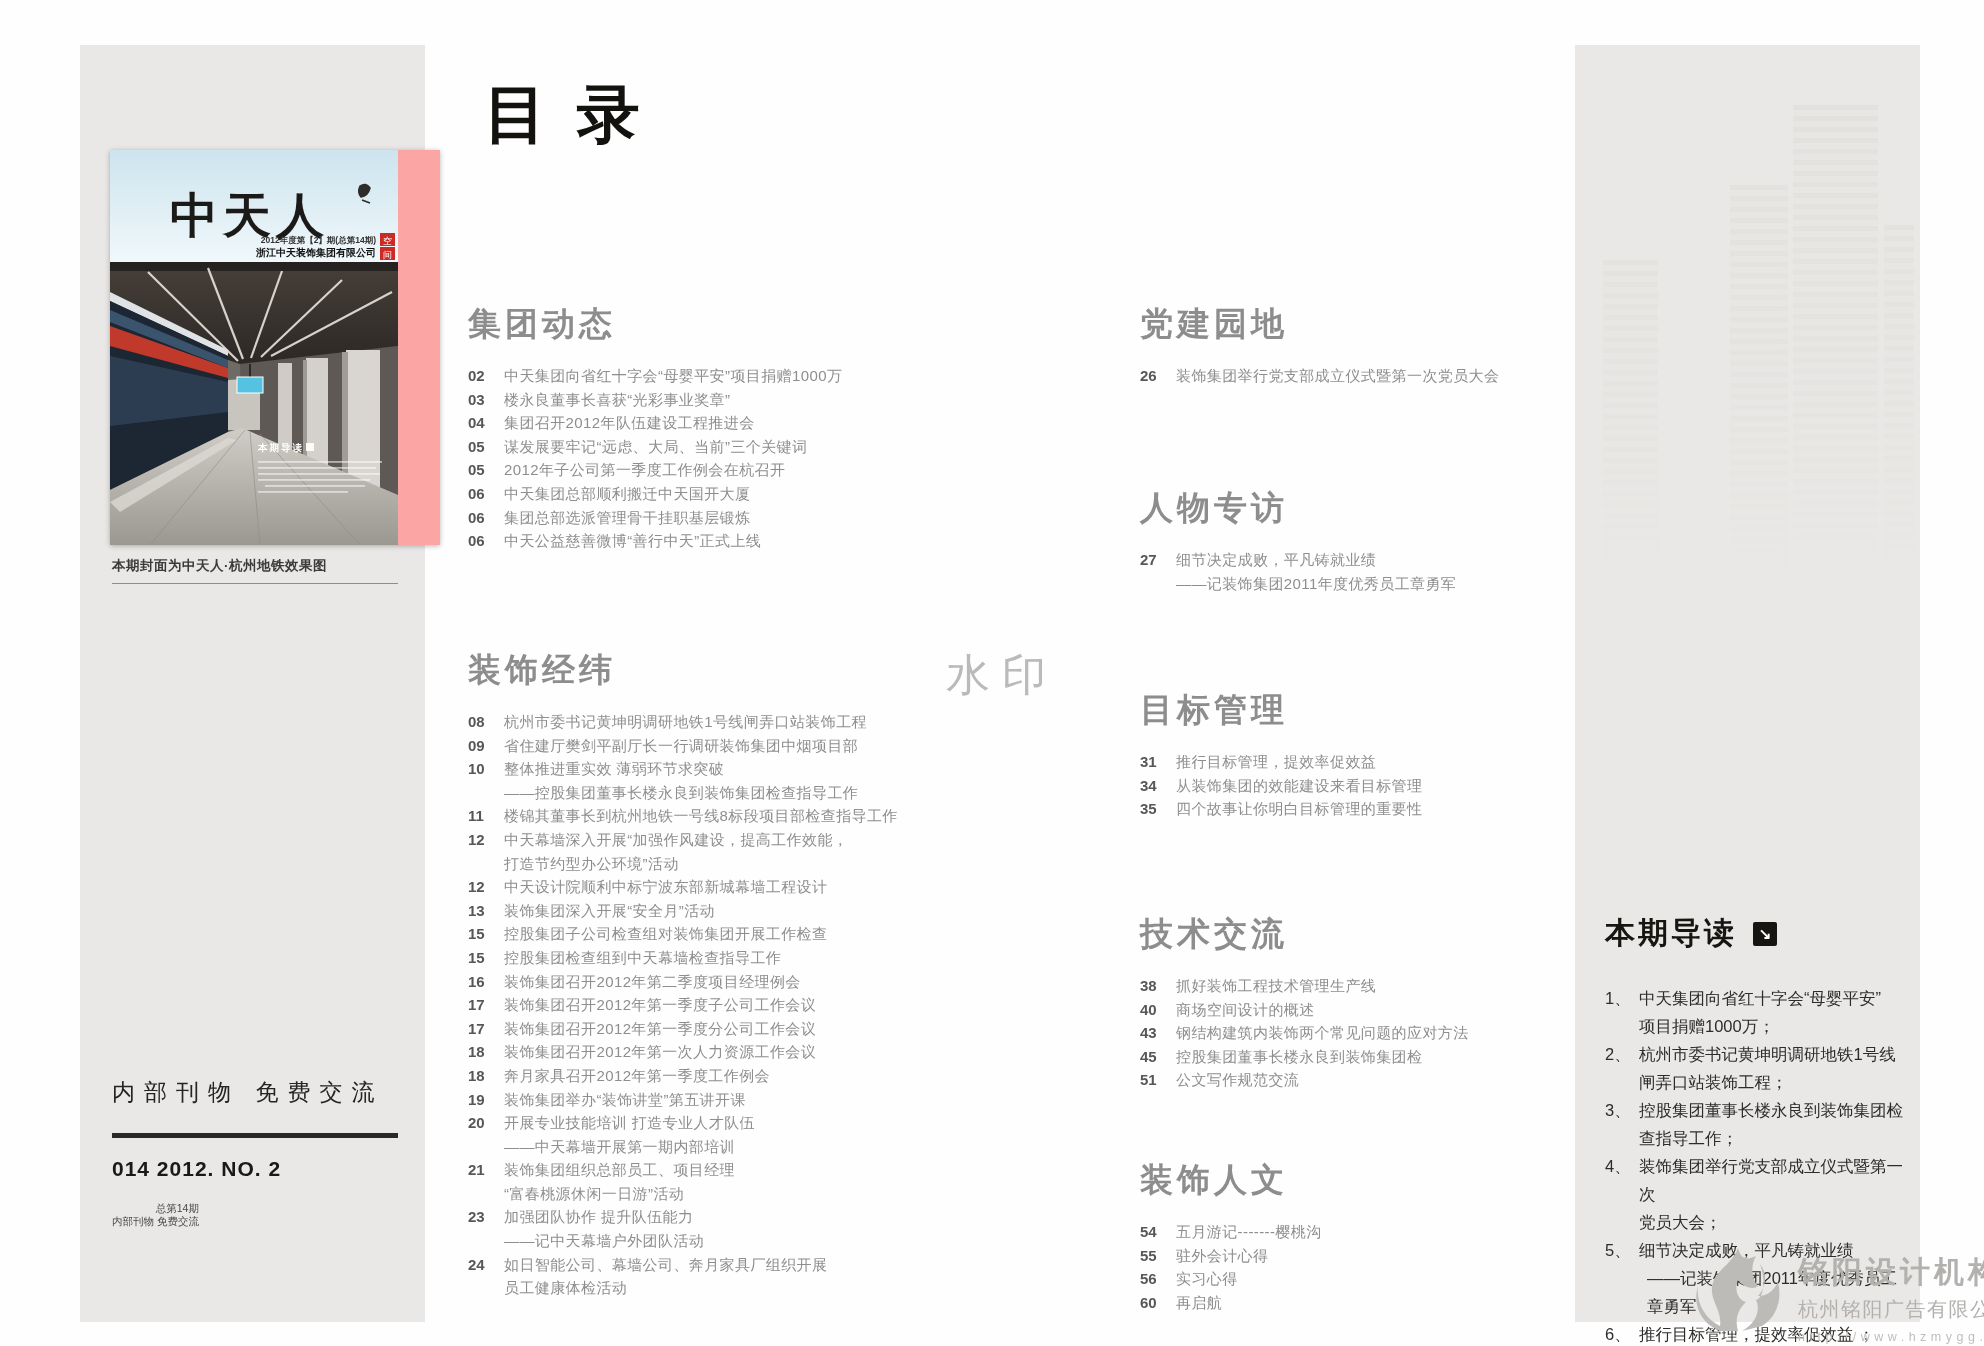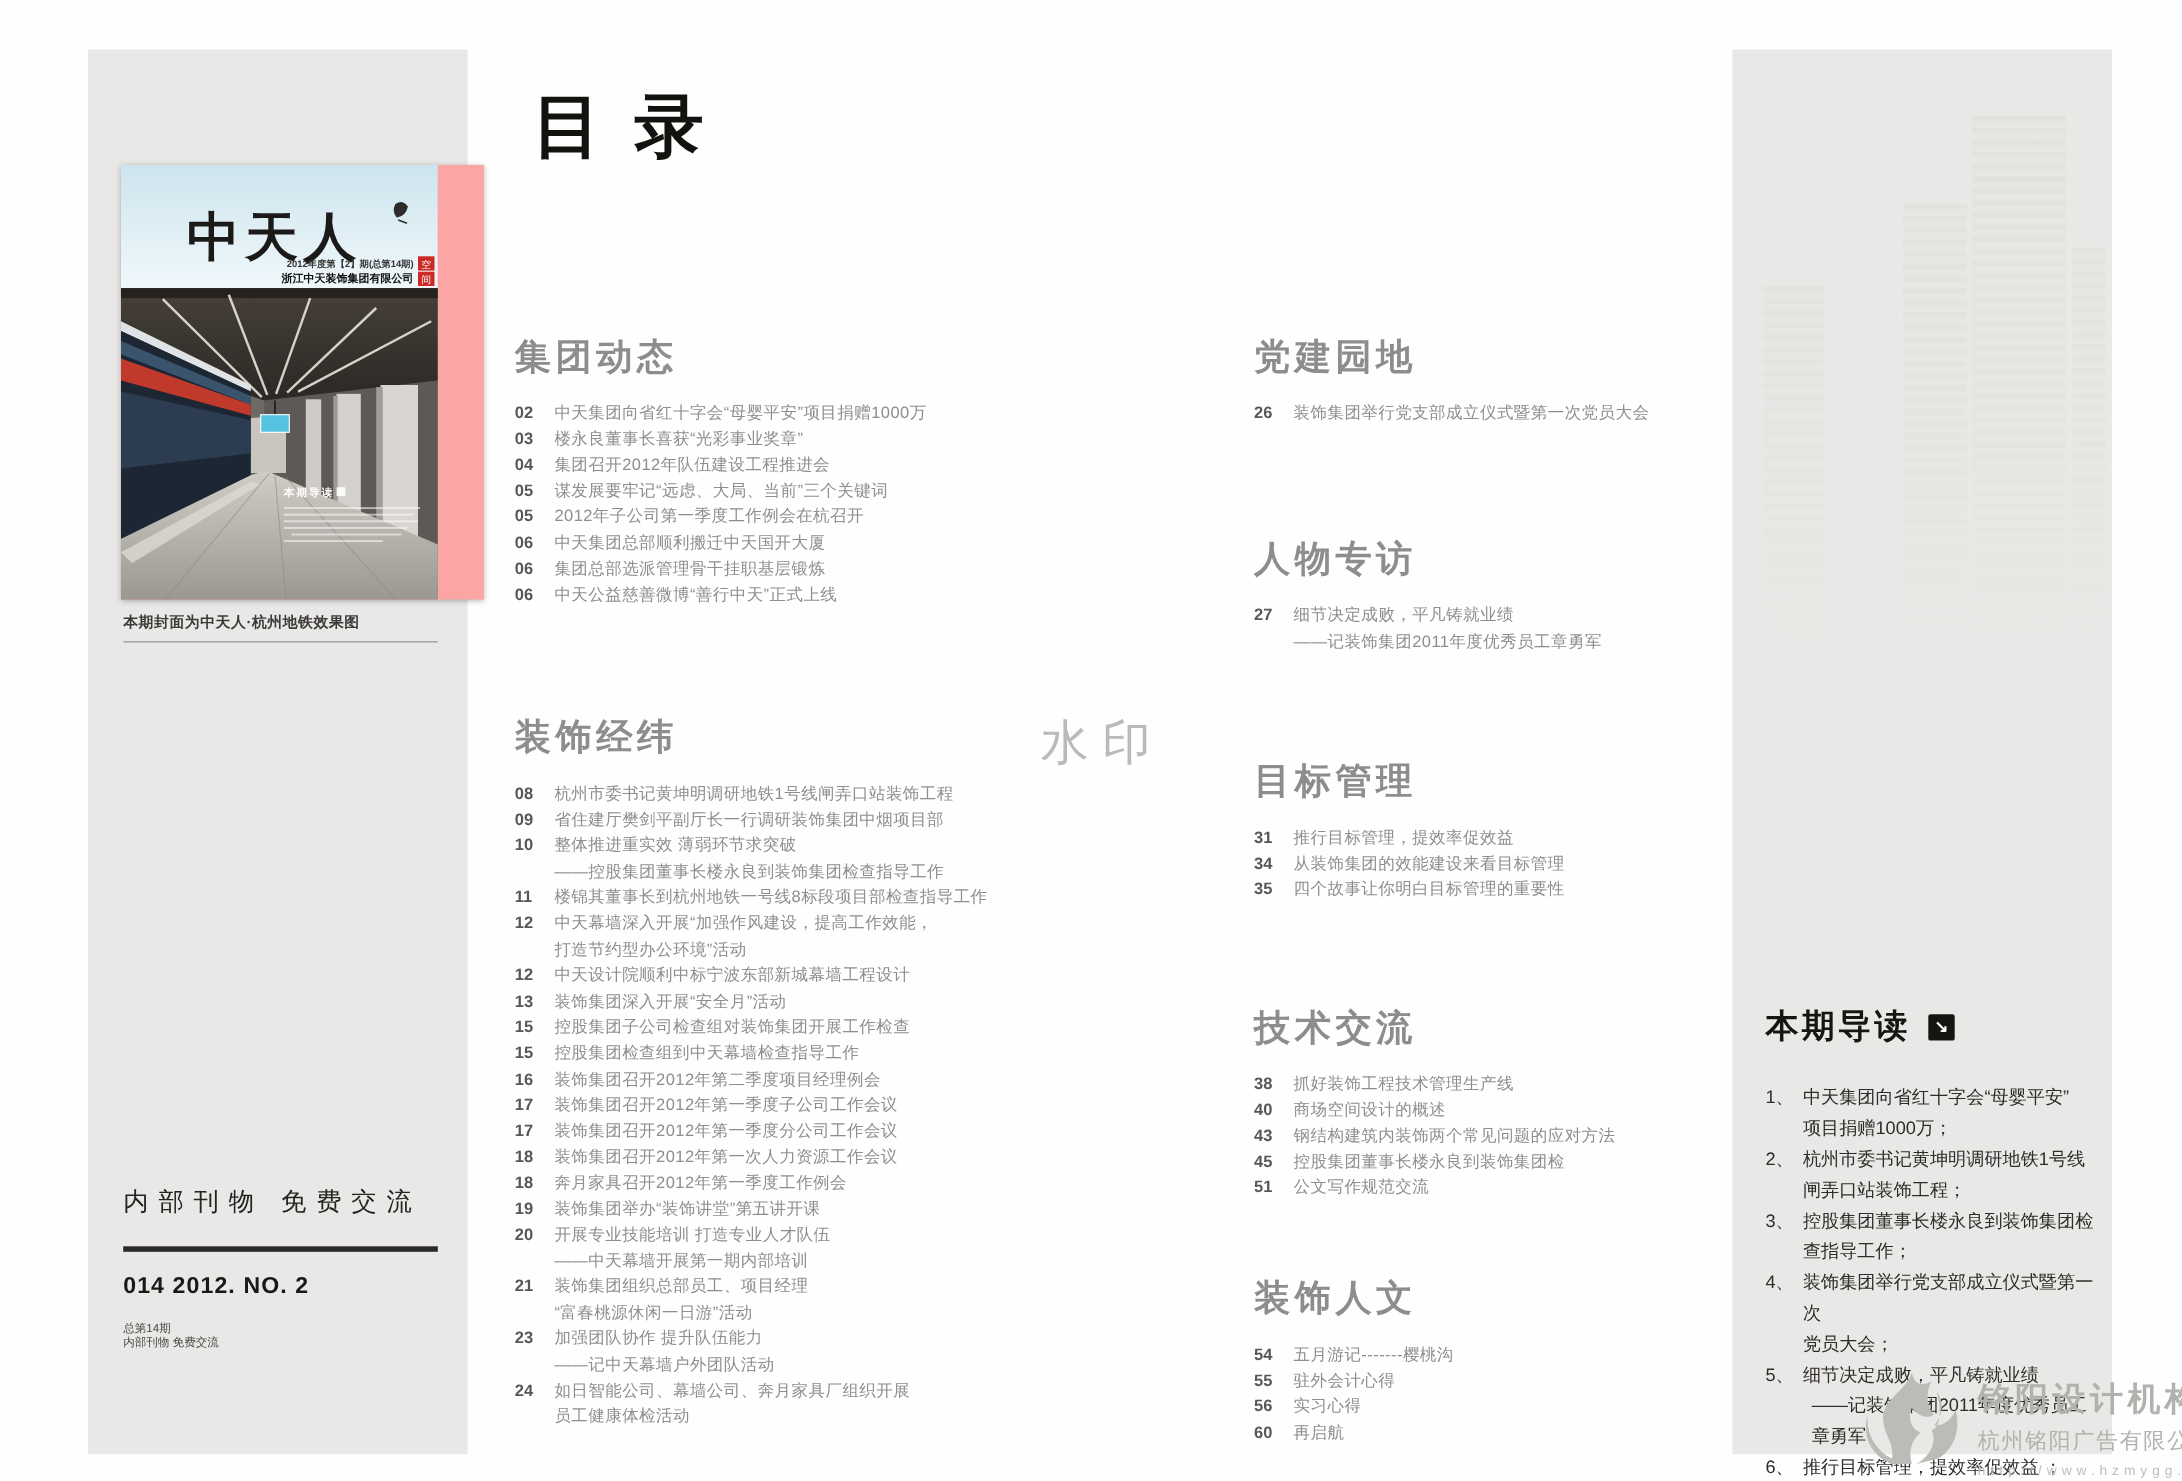--- a/index.html
+++ b/index.html
@@ -13,21 +13,21 @@
   .cover{position:absolute;left:30px;top:105px;width:330px;height:395px;
          box-shadow:0 1px 5px rgba(0,0,0,.28);background:#fca5a5;}
   .cover svg{display:block;}
   .cover-caption{position:absolute;left:32px;top:512px;font-size:13.5px;color:#3c3a38;letter-spacing:.5px;font-weight:bold;}
   .caption-rule{position:absolute;left:32px;top:538px;width:286px;height:1px;background:#8f8d8a;}
   .pub-info{position:absolute;left:0;top:578px;width:100%;text-align:center;
             font-size:16.5px;color:#3a3836;line-height:43px;}
   .internal-label{position:absolute;left:32px;top:1032px;font-size:23px;color:#262422;letter-spacing:9px;}
   .thick-rule{position:absolute;left:32px;top:1088px;width:286px;height:5px;background:#2b2927;}
   .issue-big{position:absolute;left:32px;top:1112px;font-size:21px;font-weight:bold;color:#1b1917;letter-spacing:1px;}
-  .issue-notes{position:absolute;left:32px;top:1157px;font-size:10.5px;color:#4a4846;line-height:13px;}
+  .issue-notes{position:absolute;left:32px;top:1157px;font-size:10.5px;color:#4a4846;line-height:13px;text-align:right;}
 
   
   .page-title{position:absolute;left:484px;top:72px;margin:0;
               font-family:"Liberation Serif",serif;font-weight:bold;
               font-size:63px;letter-spacing:7px;color:#14120f;}
   .watermark{position:absolute;left:946px;top:646px;font-size:44px;color:#bababa;letter-spacing:12px;}
 
   .toc-sec{position:absolute;width:470px;}
   .sec-title{font-size:33px;font-weight:bold;color:#8d8d8d;letter-spacing:4px;}
   .sec-items{margin-top:17px;}

